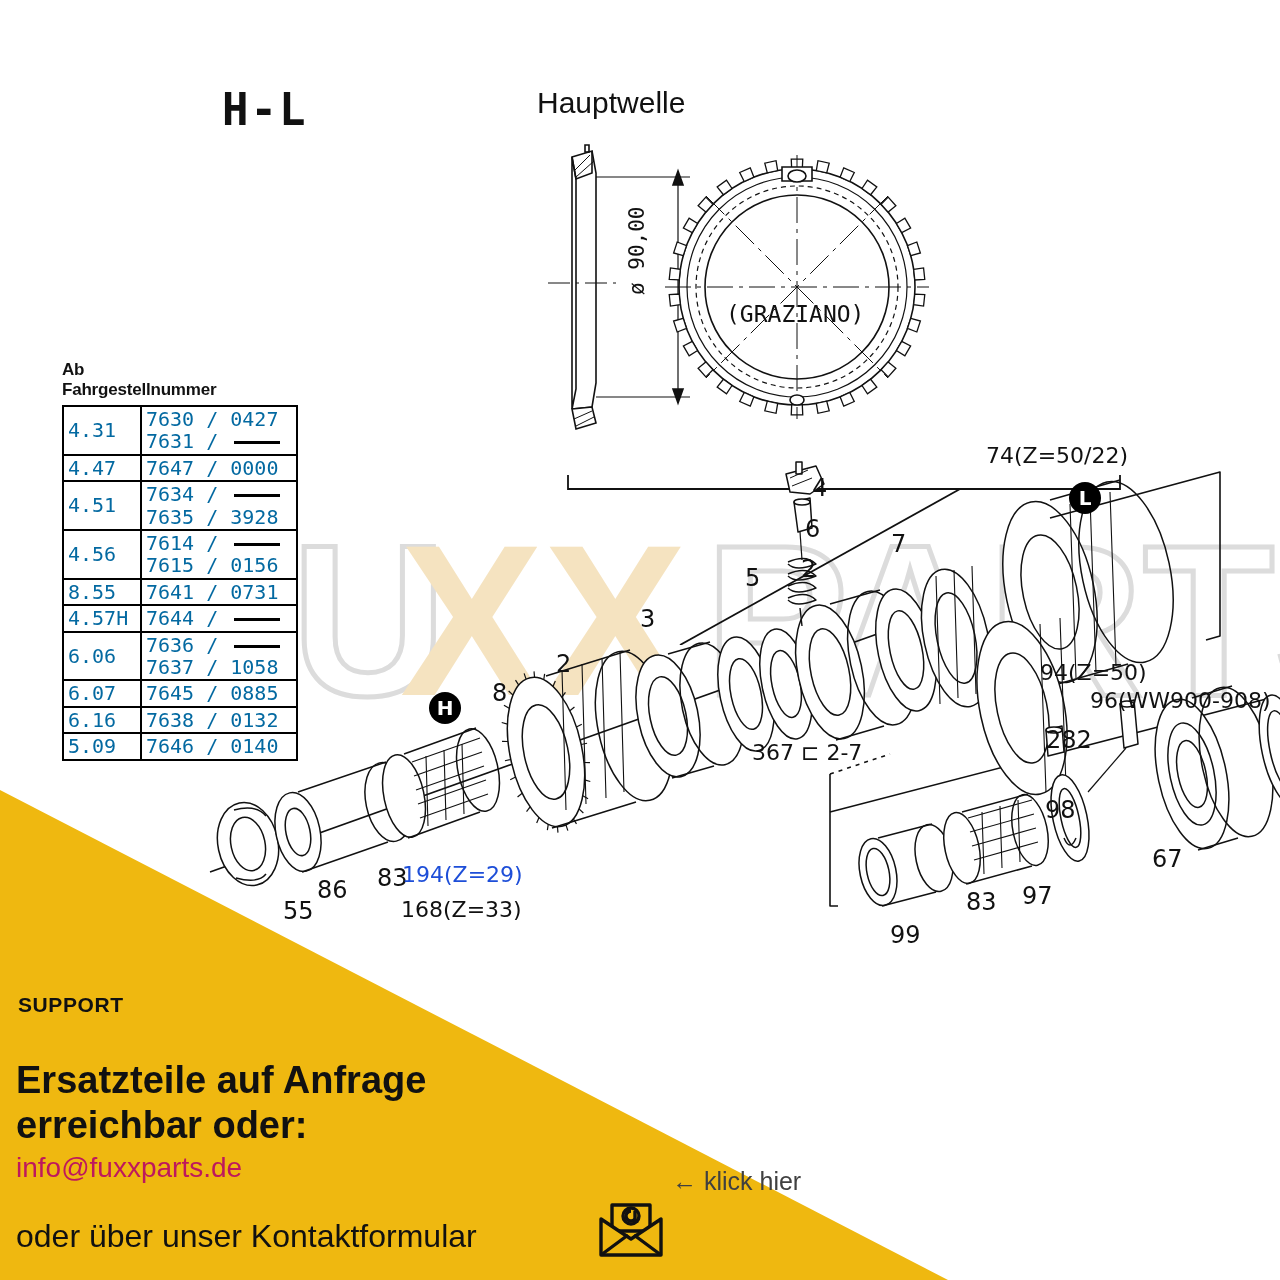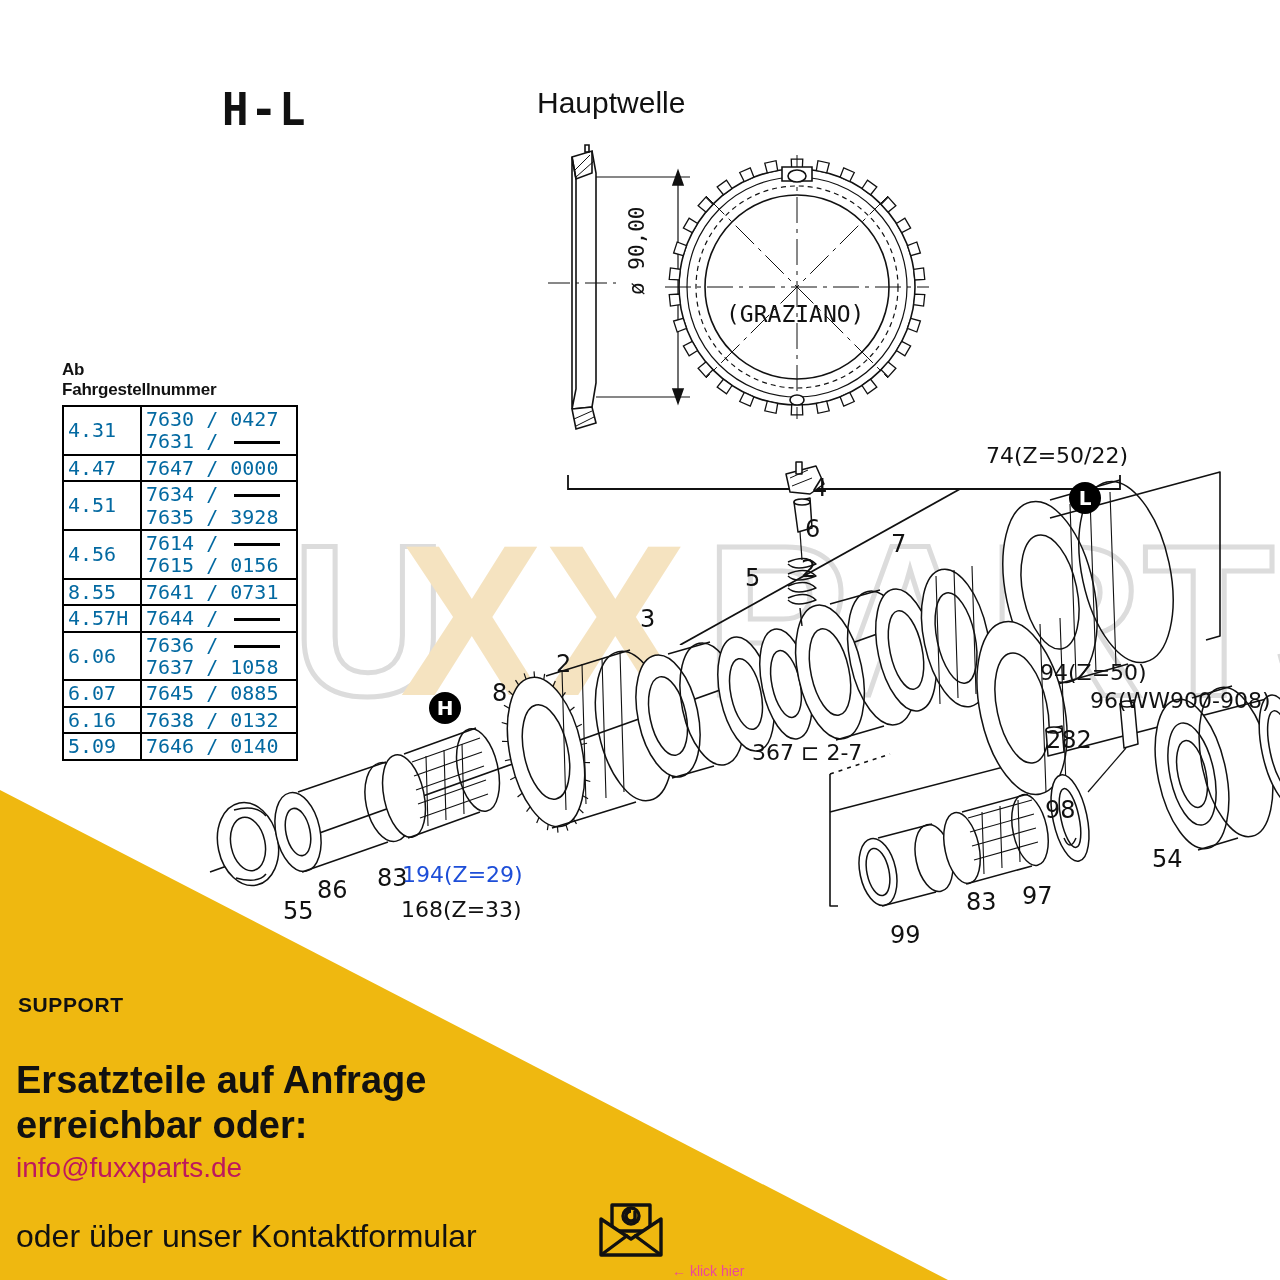--- a/index.html
+++ b/index.html
@@ -88,22 +88,22 @@
   }
   .sup-mail{
     position:absolute;left:16px;top:1152px;
     font-size:28px;color:#be185d;
   }
   .sup-line3{
     position:absolute;left:16px;top:1218px;
     font-size:32px;color:#111;
   }
   .klick{
-    position:absolute;left:672px;top:1263px;
-    font-size:14px;color:#ec4899;
+    position:absolute;left:672px;top:1167px;
+    font-size:25px;color:#404040;
   }
   .env{position:absolute;left:598px;top:1197px;}
 </style>
 </head>
 <body>
 
 <div id="stage">
 
   <svg class="wm" viewBox="0 0 1280 1280">
     <g transform="translate(160,545)">
@@ -407,21 +407,21 @@
       <div class="lbl l" style="left: 891px; top: 530px;">7</div>
       <div class="lbl l" style="left: 640px; top: 605px;">3</div>
       <div class="lbl l" style="left: 556px; top: 650px;">2</div>
       <div class="lbl l" style="left: 492px; top: 679px;">8</div>
       <div class="lbl m" style="left: 752px; top: 740px;">367 ⊏ 2-7</div>
       <div class="lbl m" style="left: 986px; top: 443px;">74(Z=50/22)</div>
       <div class="lbl m" style="left: 1040px; top: 660px;">94(Z=50)</div>
       <div class="lbl m" style="left: 1090px; top: 688px;">96(WW900-908)</div>
       <div class="lbl l" style="left: 1046px; top: 726px;">282</div>
       <div class="lbl l" style="left: 1012px; top: 796px; margin-left: 33px;">98</div>
-      <div class="lbl l" style="left: 1152px; top: 845px;">54</div>
+      <div class="lbl l" style="left: 1152px; top: 845px;">67</div>
       <div class="lbl l" style="left: 1022px; top: 882px;">97</div>
       <div class="lbl l" style="left: 966px; top: 888px;">83</div>
       <div class="lbl l" style="left: 890px; top: 921px;">99</div>
       <div class="lbl l" style="left: 283px; top: 897px;">55</div>
       <div class="lbl l" style="left: 317px; top: 876px;">86</div>
       <div class="lbl l" style="left: 377px; top: 864px;">83</div>
       <div class="lbl m faded" style="left: 402px; top: 862px;">194(Z=29)</div>
       <div class="lbl m" style="left: 401px; top: 897px;">168(Z=33)</div>
     </div>
 

